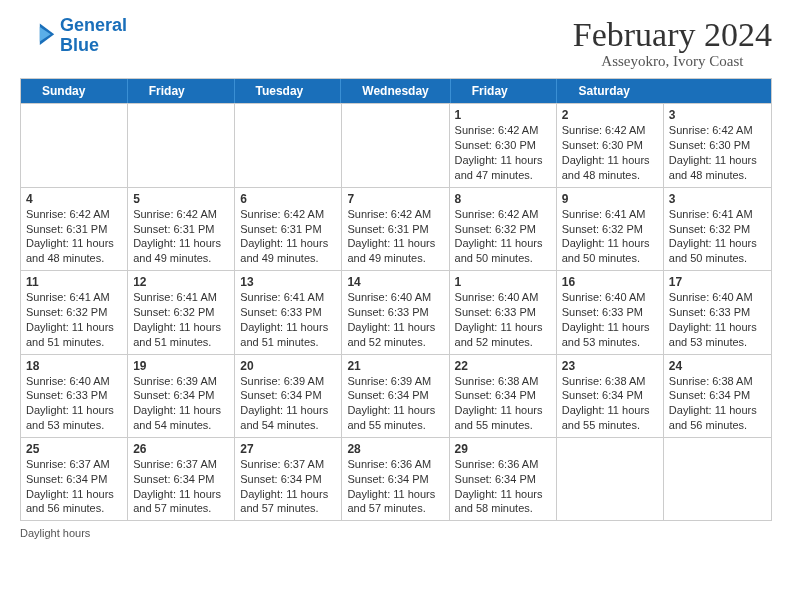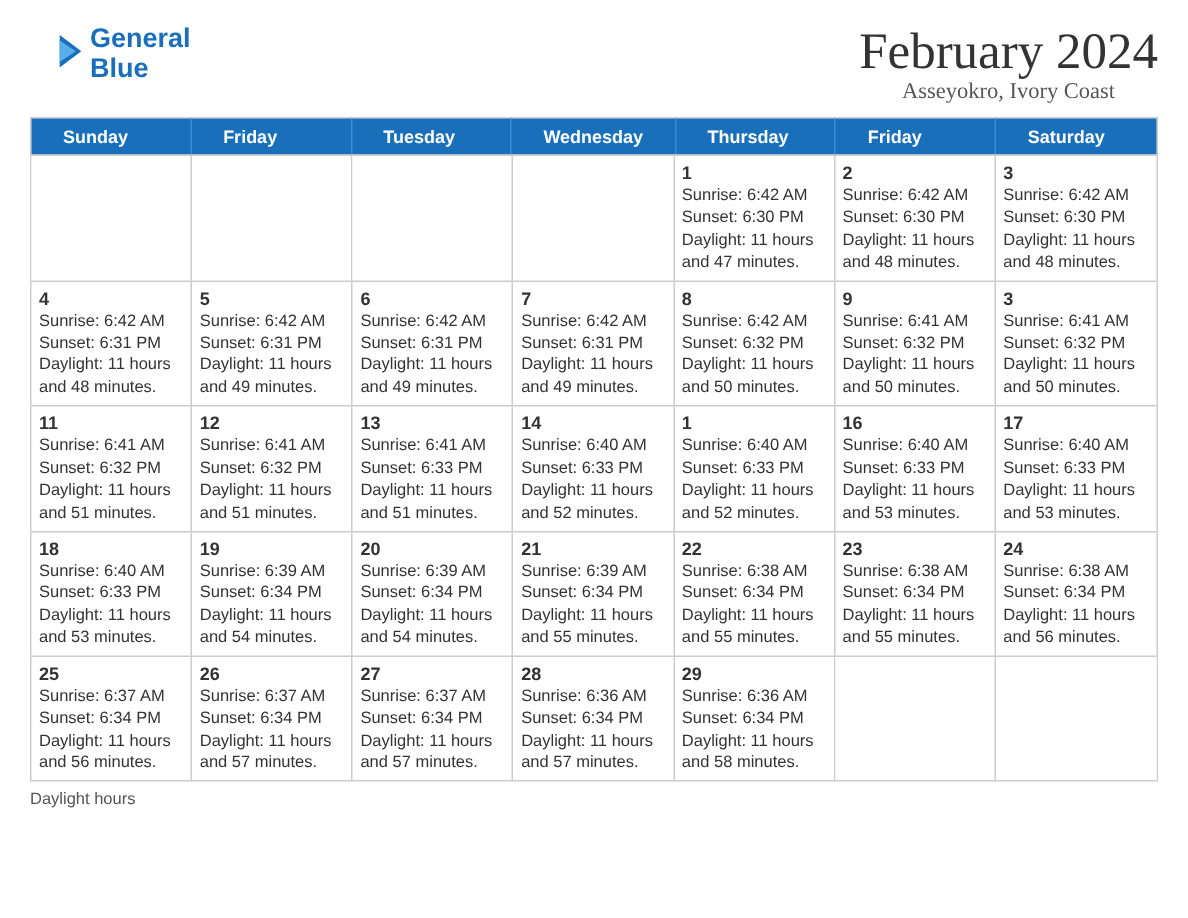--- a/index.html
+++ b/index.html
@@ -137,21 +137,20 @@
       <div class="subtitle">Asseyokro, Ivory Coast</div>
     </div>
   </div>
 
   <div class="calendar">
     <div class="cal-header-row">
     <div class="cal-header-cell">Sunday</div>
         <div class="cal-header-cell">Friday</div>
         <div class="cal-header-cell">Tuesday</div>
         <div class="cal-header-cell">Wednesday</div>
-        <div class="cal-header-cell">Thursday</div>
         <div class="cal-header-cell">Friday</div>
         <div class="cal-header-cell">Saturday</div>
       </div>
     <div class="cal-body">
     <div class="cal-week">
           <div class="cal-cell empty"></div>
           <div class="cal-cell empty"></div>
           <div class="cal-cell empty"></div>
           <div class="cal-cell empty"></div>
           <div class="cal-cell">

